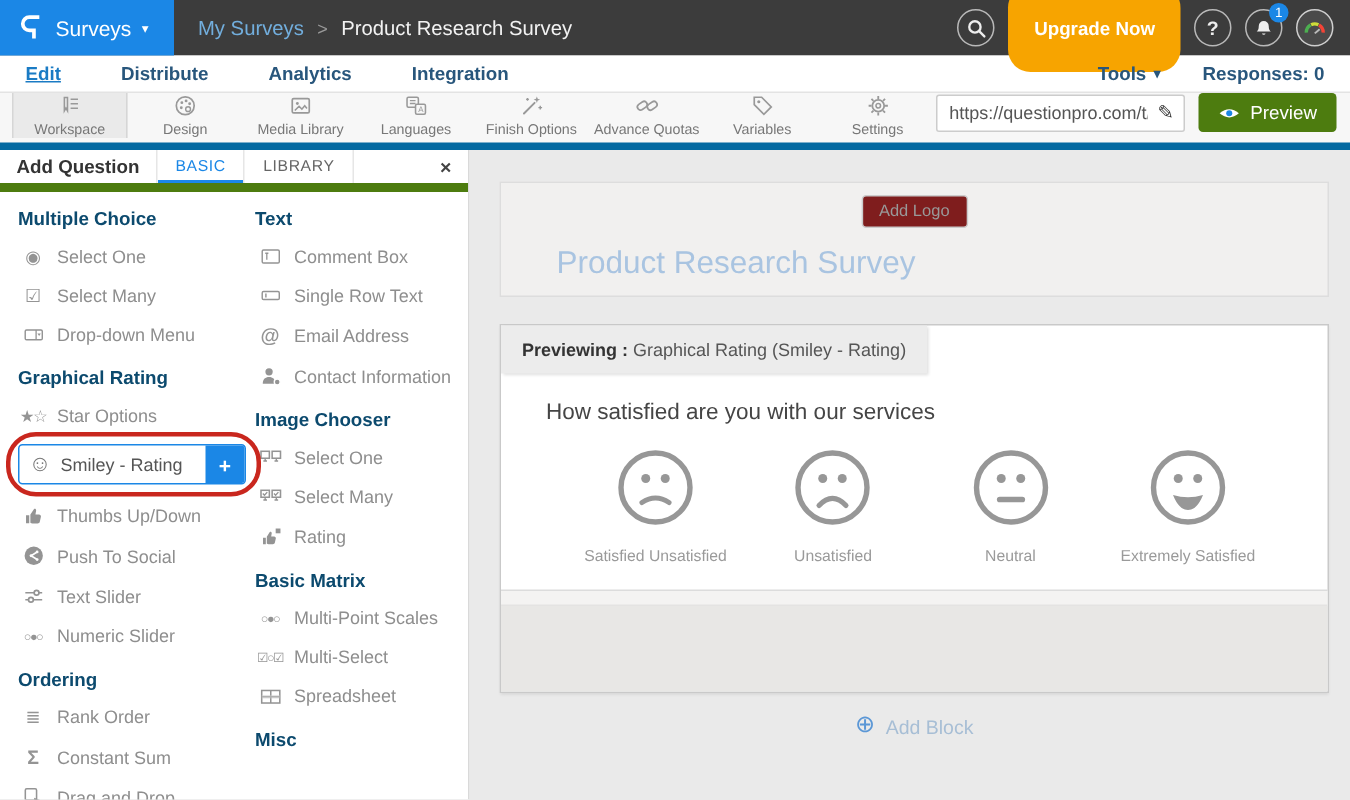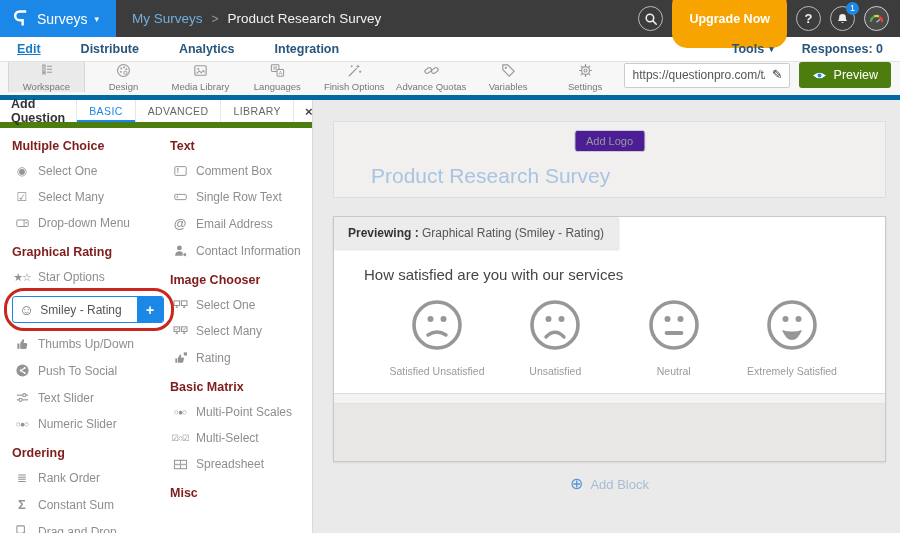--- a/index.html
+++ b/index.html
@@ -49,36 +49,36 @@
   .sidebar { width:313px; background:#fff; border-right:1px solid #d9d9d9; flex:none; }
   .side-tabs { height:28px; display:flex; align-items:stretch; border-bottom:6px solid #4d7c0f; }
   .side-title { display:flex; align-items:center; padding:0 11px; font-weight:bold; font-size:12.5px; color:#333; border-right:1px solid #e6e6e6; }
   .stab { display:flex; align-items:center; padding:0 12px; color:#666; font-size:10.5px; letter-spacing:.4px; border-right:1px solid #e6e6e6; cursor:pointer; }
   .stab.active { color:#1b87e6; box-shadow:inset 0 -2px 0 #1b87e6; }
   .side-close { margin-left:auto; display:flex; align-items:center; padding:0 11px; color:#444; font-size:13px; font-weight:bold; cursor:pointer; }
   .side-cols { display:flex; padding:11px 0 0 12px; }
   .scol1 { width:158px; }
   .scol2 { width:140px; }
   .ssec { margin-bottom:15px; }
-  .ssec h4 { margin:0 0 11px; font-size:12.5px; color:#7f1d1d; }
+  .ssec h4 { margin:0 0 11px; font-size:12.5px; color:#0c4a6e; }
   .sitem { display:flex; align-items:center; gap:6px; margin-bottom:12px; color:#8e8e8e; font-size:12px; cursor:pointer; }
   .sico { width:20px; flex:none; display:flex; justify-content:center; align-items:center; color:#949494; font-size:12px; }
   .sico.sm { font-size:8.5px; letter-spacing:-1px; }
   .sico.star { font-size:11px; letter-spacing:-1px; }
   
   .hl-wrap { position:relative; margin:1px 0 13px 0; width:152px; }
   .hl-box { display:flex; align-items:center; border:1px solid #1b87e6; background:#fff; border-radius:3px; height:27px; padding-left:6px; cursor:pointer; }
   .hl-face { font-size:15px; color:#777; }
   .hl-label { font-size:12px; color:#555; margin-left:6px; }
   .hl-plus { margin-left:auto; width:26px; height:100%; background:#1b87e6; color:#fff; display:flex; align-items:center; justify-content:center; font-weight:bold; font-size:14px; border-radius:0 2px 2px 0; cursor:pointer; }
   .annotation { position:absolute; left:-8px; right:-10px; top:-8px; bottom:-8px; border:3px solid #c9271e; border-radius:20px; pointer-events:none; }
   
   .main { flex:1; padding:21px 14px 0 20px; background:#eaeaea; }
   .header-card { position:relative; background:#f1f0ef; border:1px solid #ddd; height:77px; }
-  .add-logo { position:absolute; top:8px; left:50%; transform:translateX(-50%); background:#4c1d95; border:1px solid #ccc; border-radius:3px; font-size:11px; color:#999; padding:4px 11px; cursor:pointer; }
+  .add-logo { position:absolute; top:8px; left:50%; transform:translateX(-50%); background:#7f1d1d; border:1px solid #ccc; border-radius:3px; font-size:11px; color:#999; padding:4px 11px; cursor:pointer; }
   .survey-title { position:absolute; left:37px; bottom:9px; font-size:21px; color:#a9c4e1; }
   .preview-card { margin-top:18px; background:#fff; border:1px solid #c9c9c9; box-shadow:0 1px 2px rgba(0,0,0,.09); }
   .ptab { display:inline-block; background:#ececec; padding:9px 14px 9px 14px; font-size:12px; color:#555; box-shadow:1px 1px 2px rgba(0,0,0,.13); }
   .ptab b { color:#333; }
   .question { font-size:15px; color:#454545; margin:17px 0 0 30px; }
   .smiley-row { display:flex; justify-content:space-between; padding:15px 34px 16px 44px; }
   .smiley { display:flex; flex-direction:column; align-items:center; width:118px; cursor:pointer; }
   .smiley-label { margin-top:13px; font-size:10.5px; color:#9a9a9a; text-align:center; }
   .card-foot { border-top:1px solid #dcdcdc; }
   .foot-stripe { height:10px; background:#f4f3f2; border-bottom:1px solid #e4e3e2; }
@@ -230,21 +230,20 @@
     </button>
   </div>
 </div>
 
 <div class="layout">
 
   <div class="sidebar">
     <div class="side-tabs">
       <span class="side-title">Add Question</span>
       <span class="stab active">BASIC</span>
-      <span class="stab">ADVANCED</span>
       <span class="stab">LIBRARY</span>
       <span class="side-close">×</span>
     </div>
 
     <div class="side-cols">
 
       <div class="scol1">
         <div class="ssec">
           <h4>Multiple Choice</h4>
           <div class="sitem">

